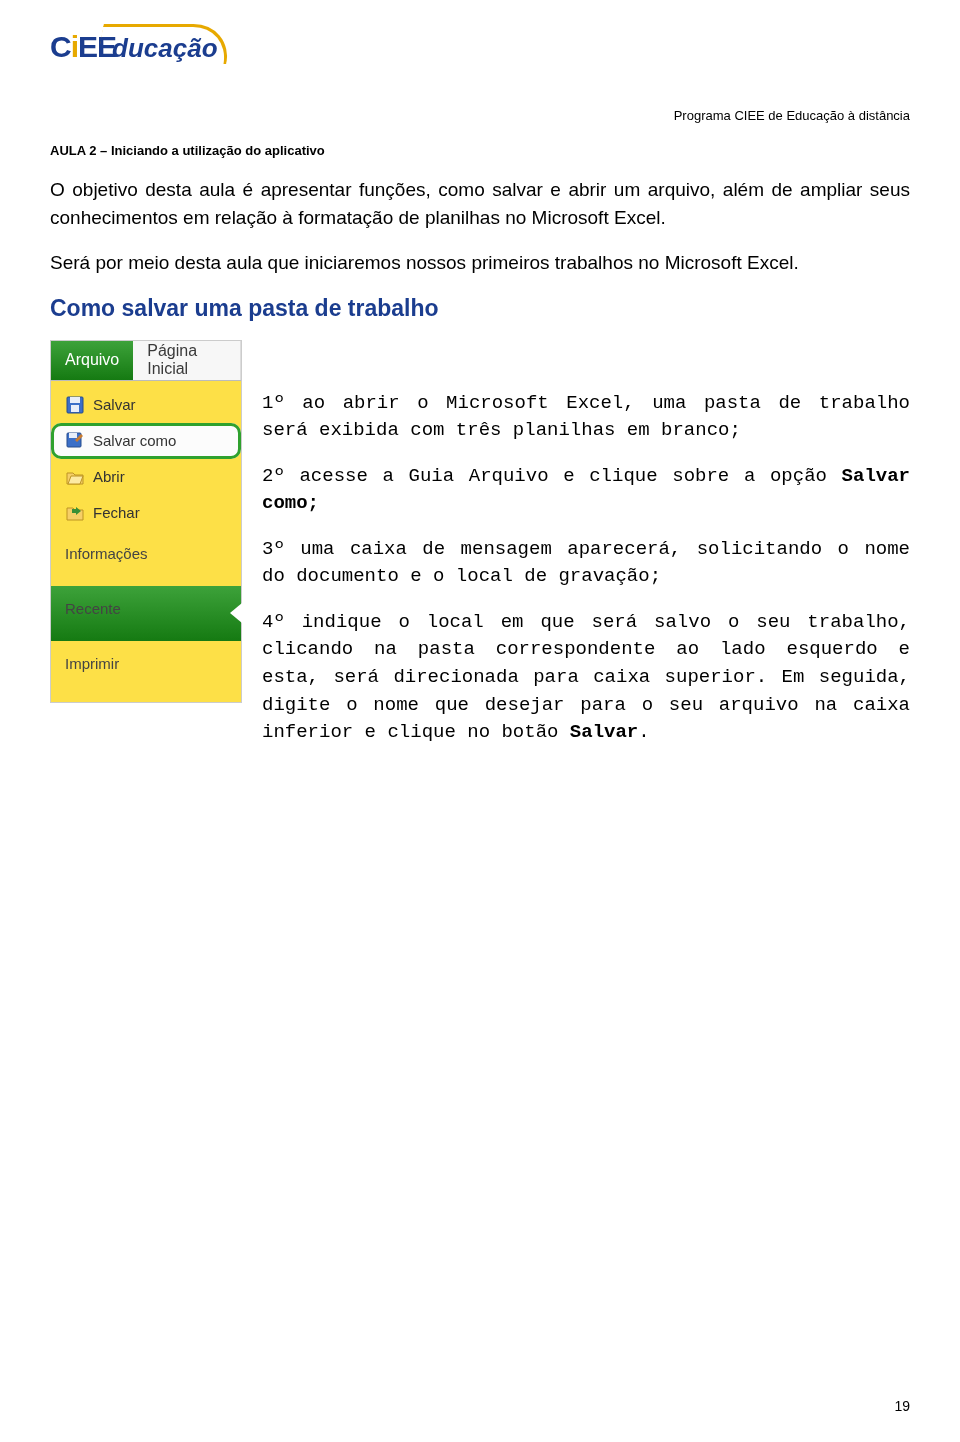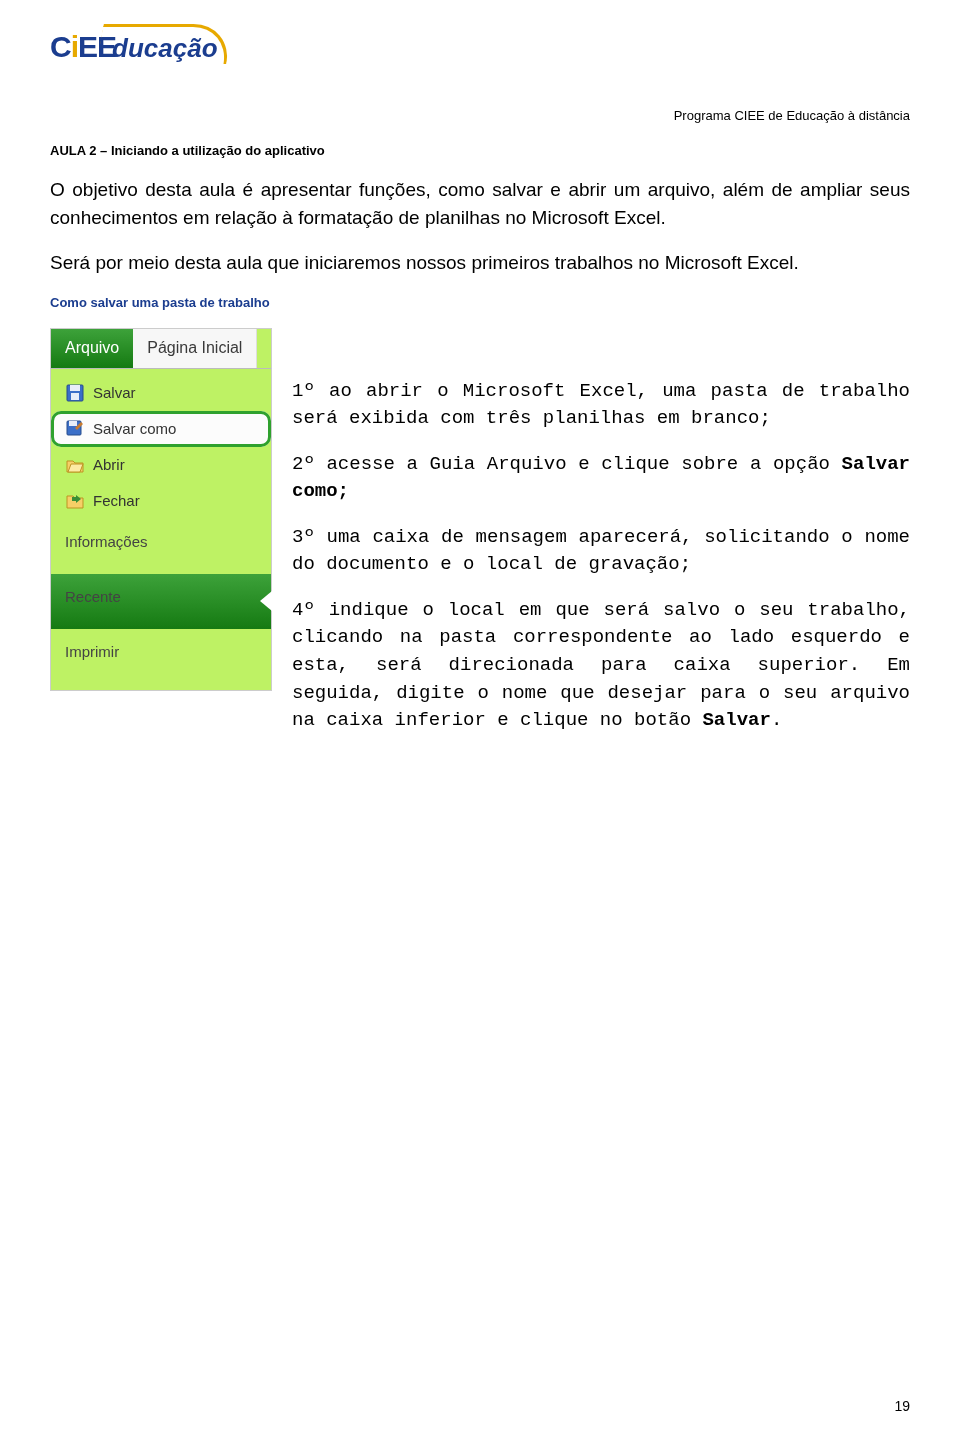--- a/index.html
+++ b/index.html
@@ -37,39 +37,39 @@
   .program-line {
     text-align: right; font-size: 13px; margin-bottom: 20px;
   }
   .title {
     font-size: 13px; font-weight: bold; margin-bottom: 18px;
   }
   p.body-text {
     font-size: 19px; line-height: 1.45; text-align: justify; margin-bottom: 18px;
   }
   p.body-text-bold {
-    font-size: 13px; font-weight: bold; color: #1b3d8f; margin-bottom: 18px;
+    font-size: 23px; font-weight: bold; color: #1b3d8f; margin-bottom: 18px;
   }
 
   
   .twocol {
     display: flex; align-items: flex-start; gap: 20px; margin-top: 6px;
   }
   .instructions {
     flex: 1; padding-top: 50px; font-family: Liberation Mono, monospace;
   }
   .instructions p {
     font-size: 19px; line-height: 1.45; text-align: justify; margin-bottom: 18px;
   }
   .instructions .bold { font-weight: bold; }
 
   
   .menu {
-    width: 222px;
-    background: #bef264;
+    width: 192px;
+    background: #fde047;
     border: 1px solid #ccc;
     font-size: 16px;
     color: #3a3a3a;
     font-family: "Segoe UI", Arial, sans-serif;
   }
   .tabs {
     display: flex; height: 40px; border-bottom: 1px solid #bbb;
   }
   .tab {
     display: flex; align-items: center; padding: 0 14px; font-size: 16px;

